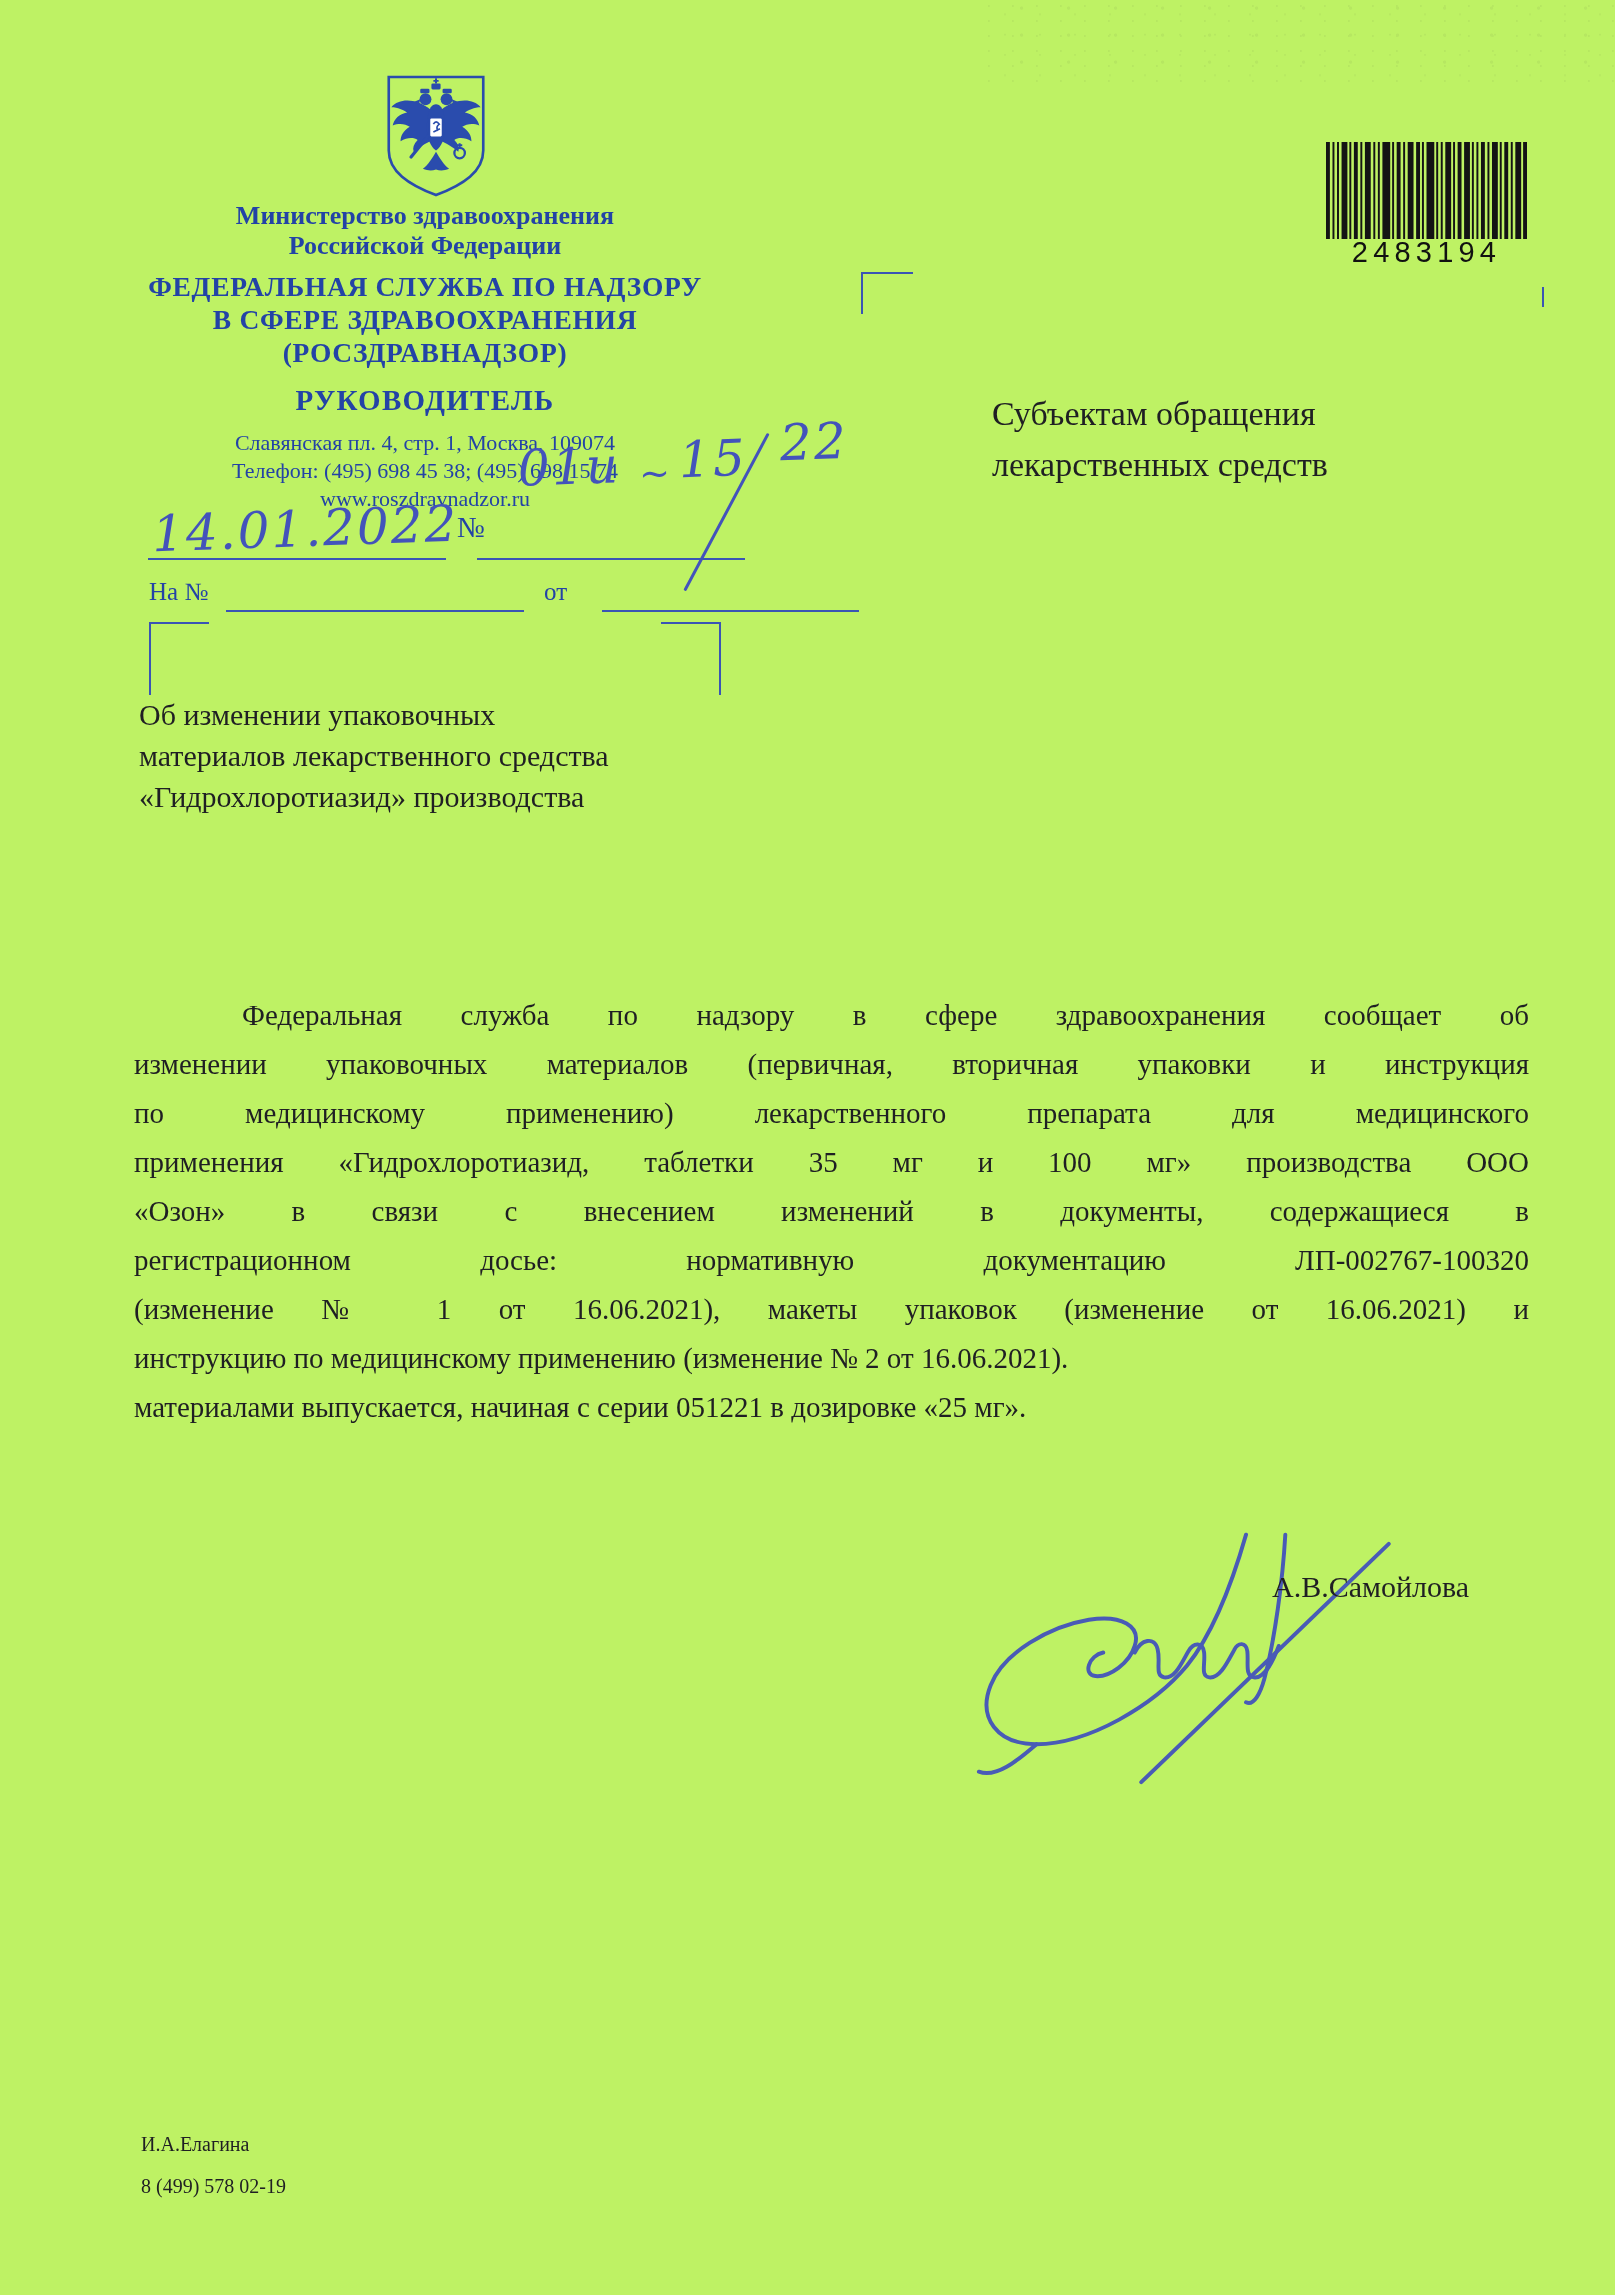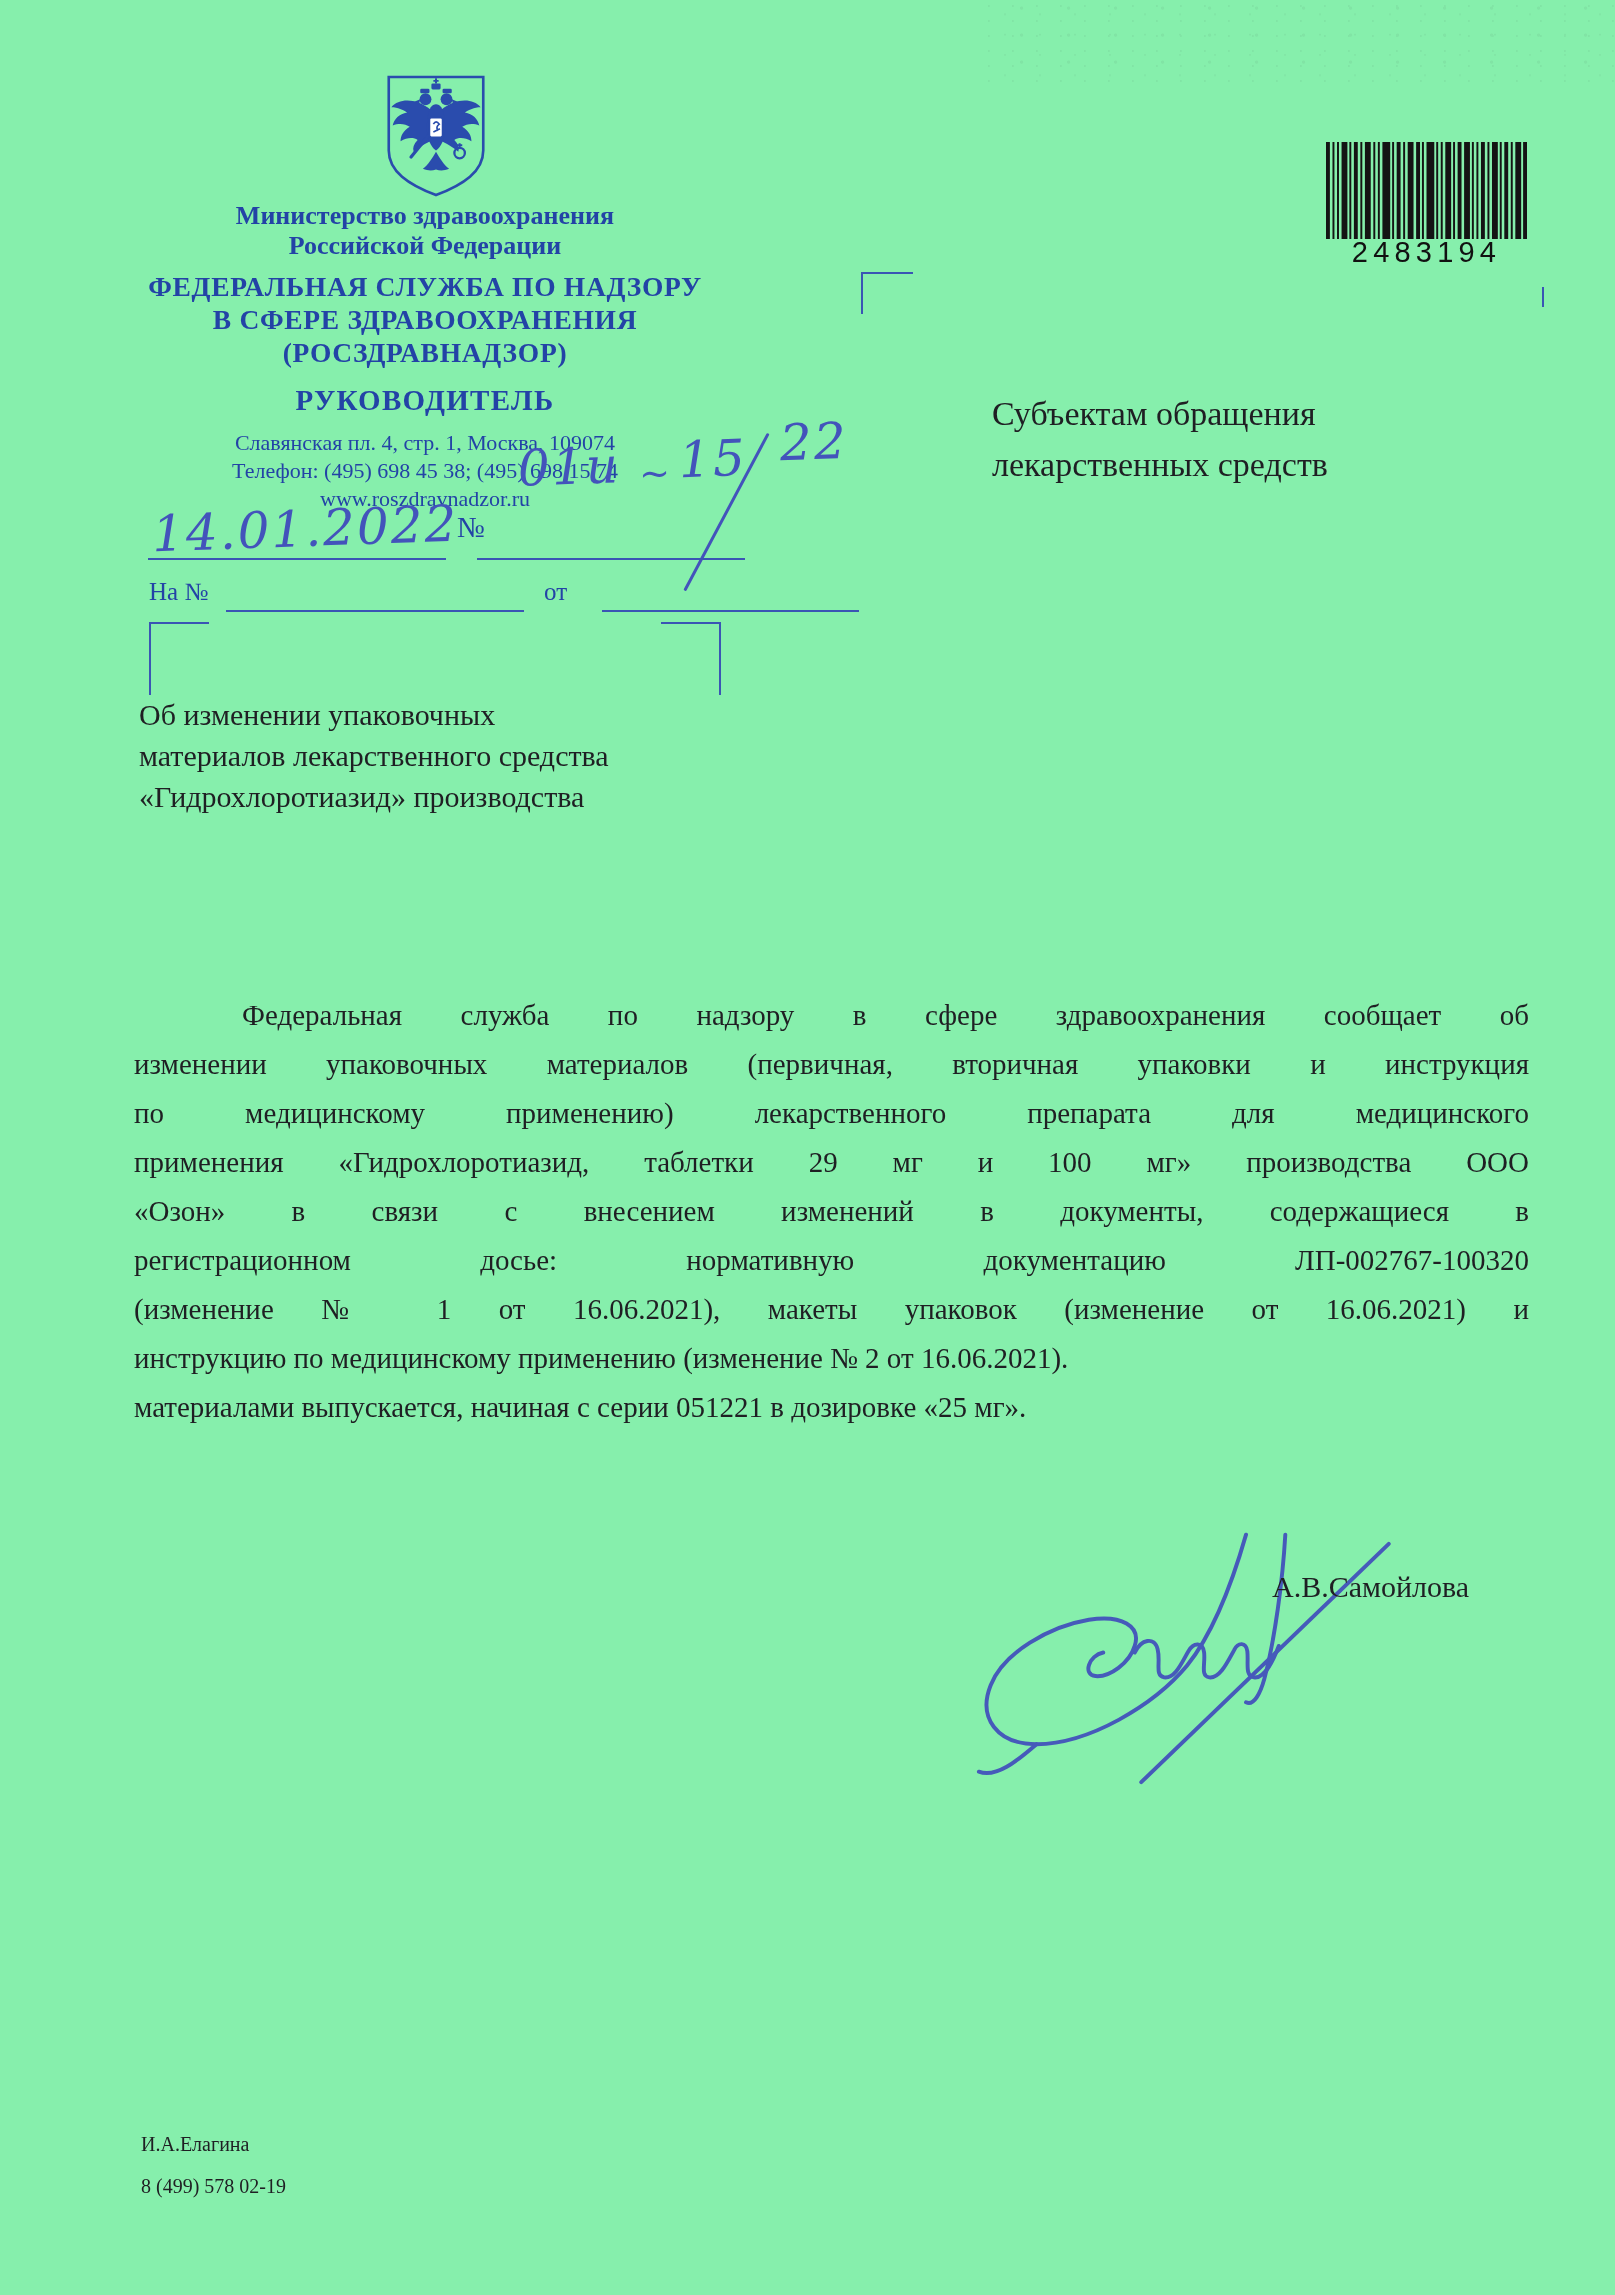--- a/index.html
+++ b/index.html
@@ -1,16 +1,16 @@
 <!DOCTYPE html>
 <html style="font-size:10.5px"><head>
 <meta charset="utf-8">
 <style>
   html,body{margin:0;padding:0;background:#e8e8e8;}
-  .page{position:relative;width:1616px;height:2295px;background:#86efac;overflow:hidden;
+  .page{position:relative;width:1616px;height:2295px;background:#bef264;overflow:hidden;
         font-family:"Liberation Serif","DejaVu Serif",serif;}
   .abs{position:absolute;}
 
   
   .lh-col{left:105px;width:640px;text-align:center;}
   .ministry{font-size:26px;font-weight:bold;line-height:30px;color:#2343a6;}
   .service{font-size:27.5px;font-weight:bold;line-height:33px;color:#2343a6;letter-spacing:0.7px;}
   .position{font-size:29px;font-weight:bold;color:#2343a6;letter-spacing:1.3px;}
   .contact{font-size:22px;line-height:27.5px;color:#2343a6;}
 
@@ -159,21 +159,21 @@
   <div class="abs subject" style="left:139px;top:694px;width:590px;">
     <div>Об  изменении упаковочных</div>
     <div>материалов лекарственного средства</div>
     <div>«Гидрохлоротиазид» производства</div>
   </div>
 
   <div class="abs body-block" style="top:991px;">
     <div class="body-line first">Федеральная служба по надзору в сфере здравоохранения сообщает  об</div>
     <div class="body-line">изменении упаковочных материалов (первичная, вторичная упаковки и инструкция</div>
     <div class="body-line">по медицинскому применению) лекарственного препарата для медицинского</div>
-    <div class="body-line">применения «Гидрохлоротиазид, таблетки 29 мг и 100 мг» производства ООО</div>
+    <div class="body-line">применения «Гидрохлоротиазид, таблетки 35 мг и 100 мг» производства ООО</div>
     <div class="body-line">«Озон» в связи с внесением изменений в документы, содержащиеся в</div>
     <div class="body-line">регистрационном досье: нормативную документацию ЛП-002767-100320</div>
     <div class="body-line">(изменение № 1 от 16.06.2021), макеты упаковок (изменение от 16.06.2021) и</div>
     <div class="body-line last">инструкцию по медицинскому применению (изменение № 2 от 16.06.2021).</div>
     <div class="body-line last">материалами  выпускается, начиная с серии 051221 в дозировке «25 мг».</div>
   </div>
 
   <div class="abs" style="left:938px;top:1515px;width:472px;height:275px;">
     <svg width="472" height="275" viewBox="0 0 720 420">
       <g fill="none" stroke="#4353bb" stroke-width="6" stroke-linecap="round" stroke-linejoin="round" opacity="0.95">

